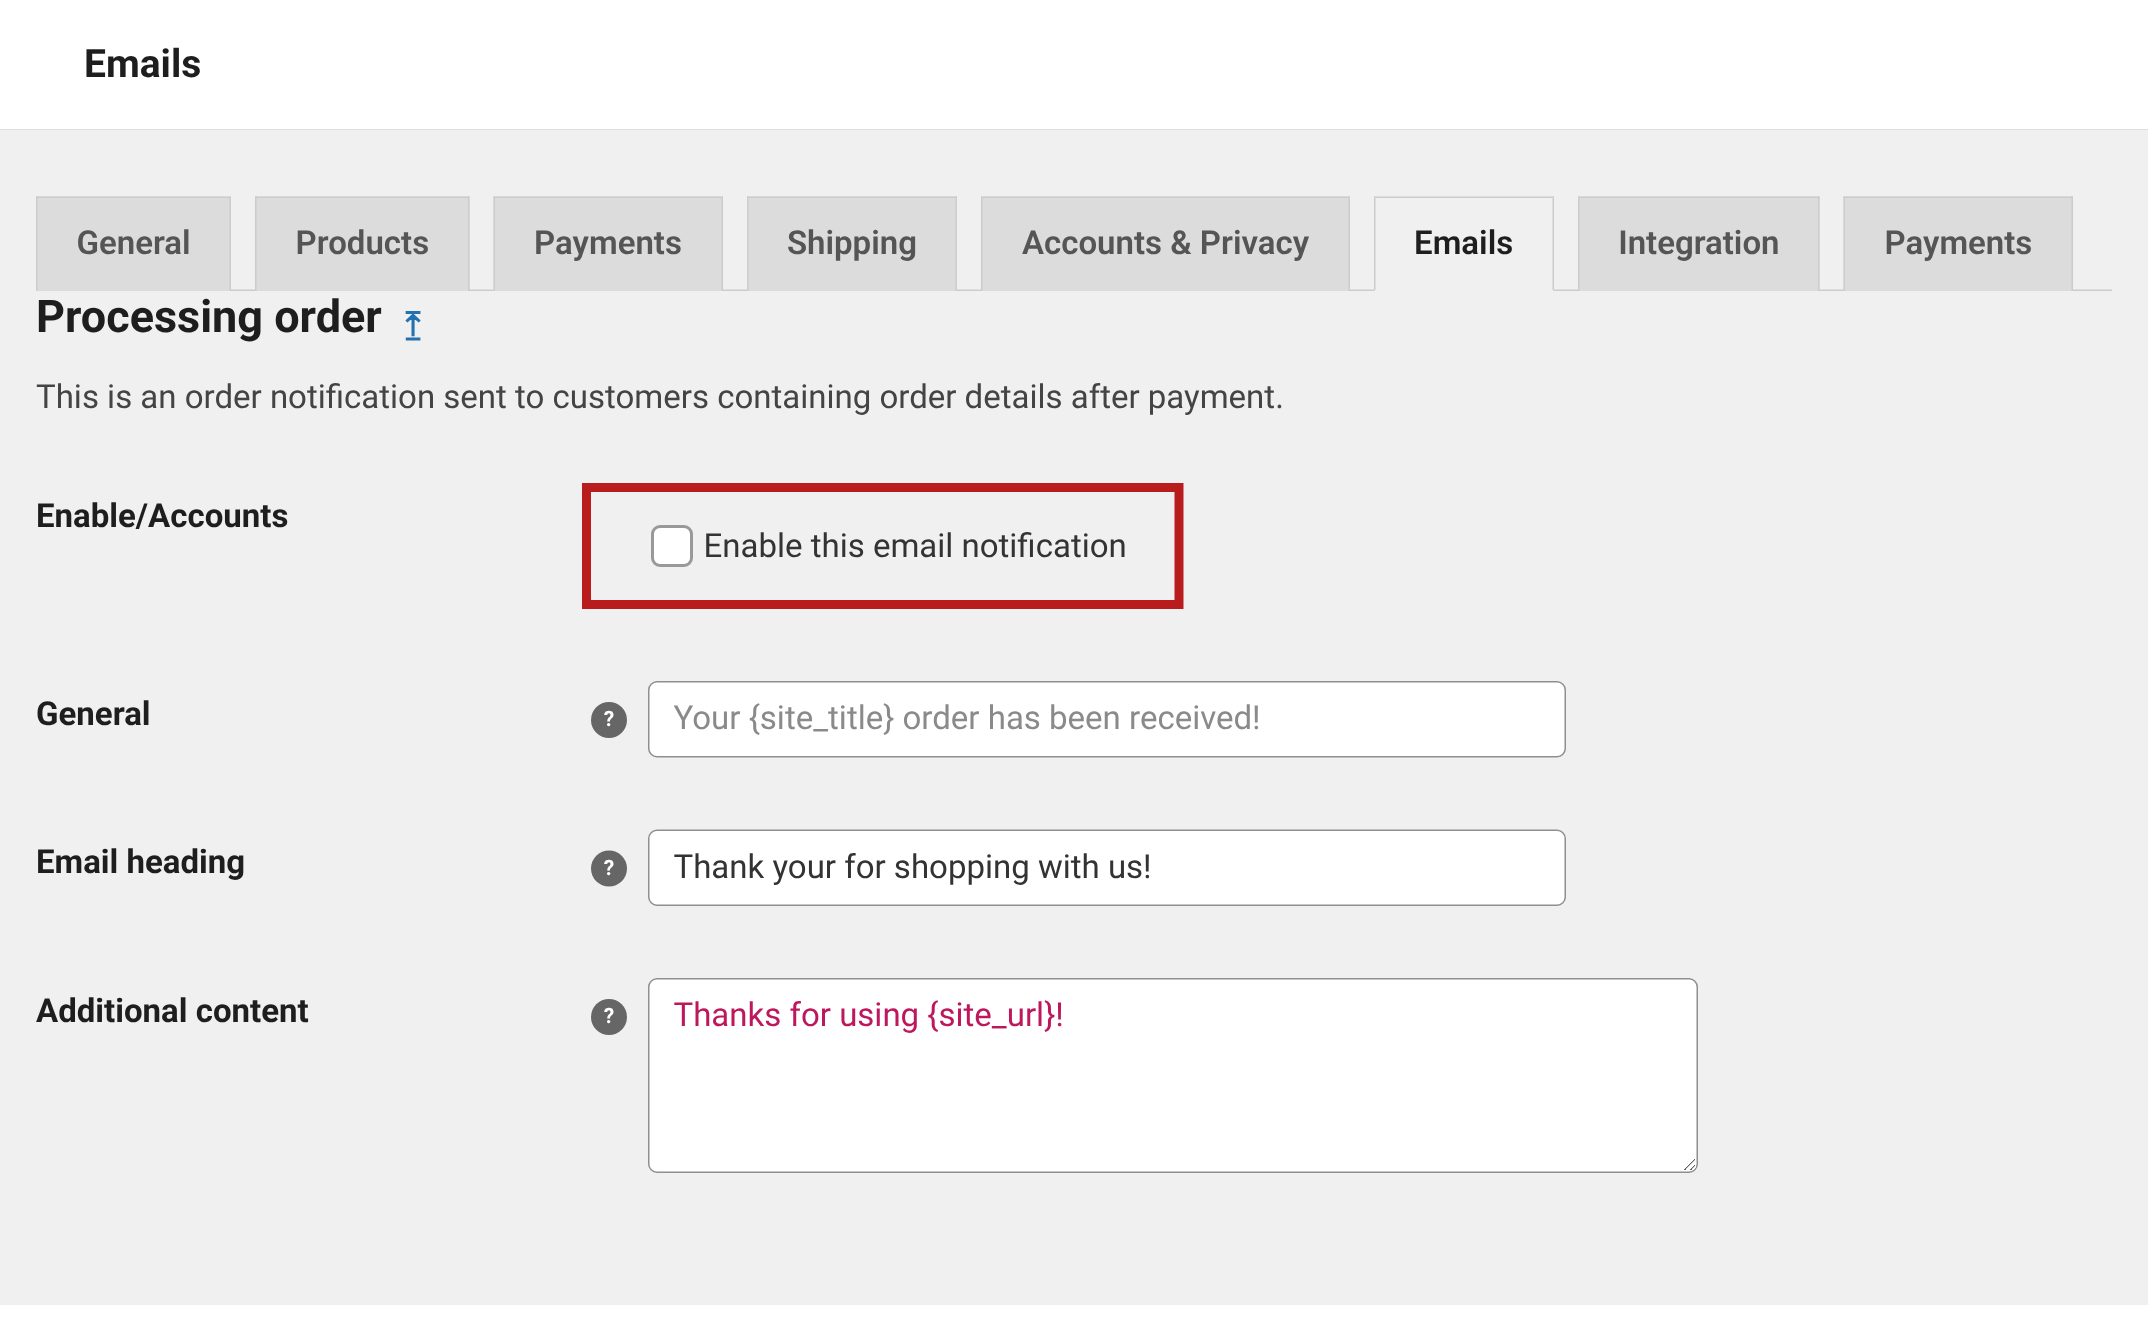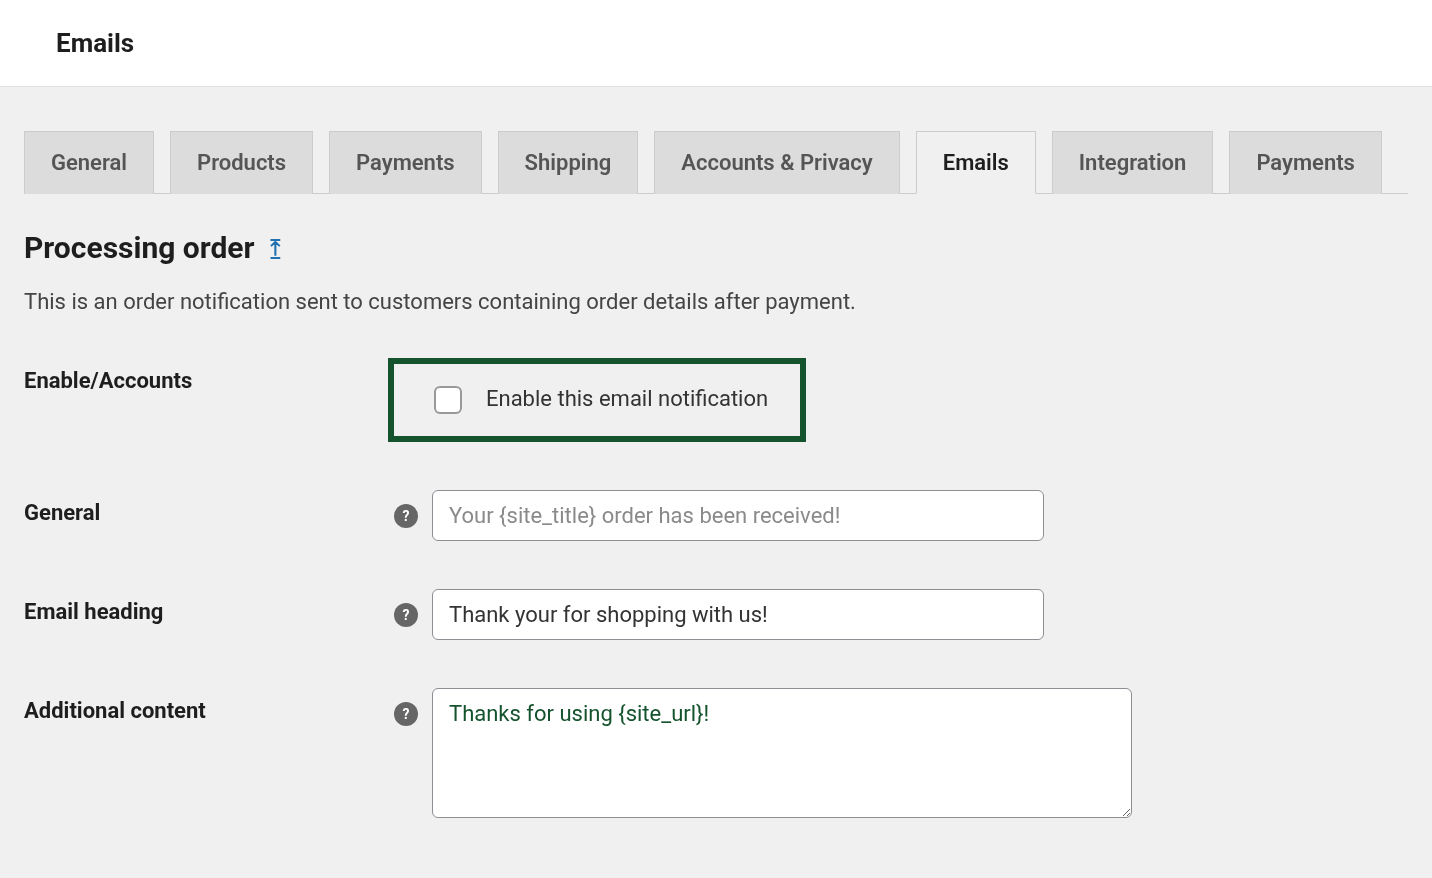--- a/index.html
+++ b/index.html
@@ -50,23 +50,22 @@
       position: relative;
       margin-bottom: -1px;
     }
     .tab.active {
       background: #f0f0f0;
       color: #1e1e1e;
       border-bottom: 1px solid #f0f0f0;
     }
     .page-header {
       display: flex;
-      align-items: center;
+      align-items: flex-end;
       gap: 16px;
-      margin-top: 36px;
     }
     .page-title {
       font-size: 30px;
       font-weight: 700;
       color: #1e1e1e;
     }
     .back-link {
       color: #2271b1;
       font-size: 22px;
       font-weight: 700;
@@ -108,24 +107,25 @@
       color: #fff;
       display: inline-flex;
       align-items: center;
       justify-content: center;
       font-size: 14px;
       font-weight: 700;
       margin-top: 14px;
       flex-shrink: 0;
     }
     .highlight-box {
-      border: 6px solid #14532d;
+      border: 6px solid #b91c1c;
       padding: 22px 32px 22px 40px;
       display: inline-flex;
-      gap: 24px;
+      align-items: center;
+      gap: 7px;
       margin-left: -6px;
     }
     .checkbox {
       width: 28px;
       height: 28px;
       border: 2px solid #999;
       border-radius: 6px;
       background: #fff;
       cursor: pointer;
     }
@@ -149,21 +149,21 @@
     }
     .textarea {
       width: 700px;
       max-width: 700px;
       min-height: 130px;
       padding: 12px 16px;
       font-size: 22px;
       border: 1px solid #8c8f94;
       border-radius: 6px;
       background: #fff;
-      color: #14532d;
+      color: #be185d;
       font-family: inherit;
       resize: both;
     }
   </style>
 </head>
 <body>
 
 <div class="header">
   <h1 class="header-title">Emails</h1>
 </div>

